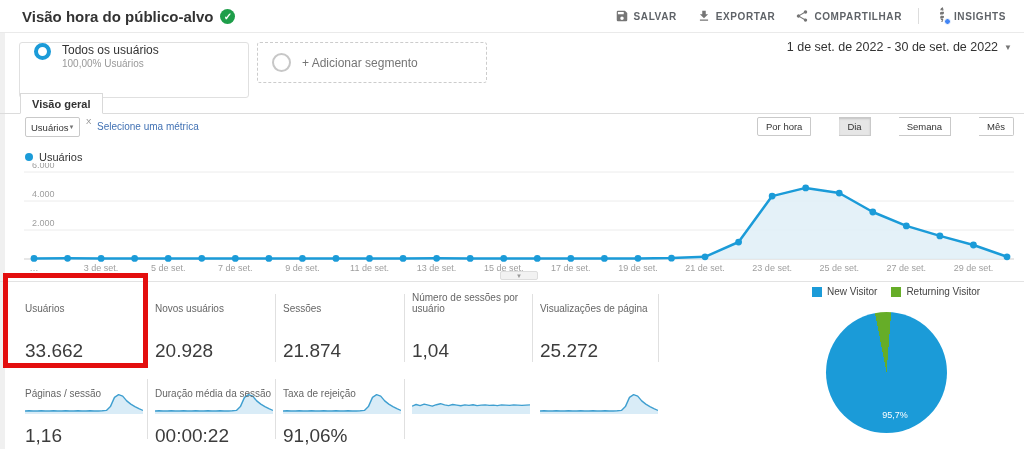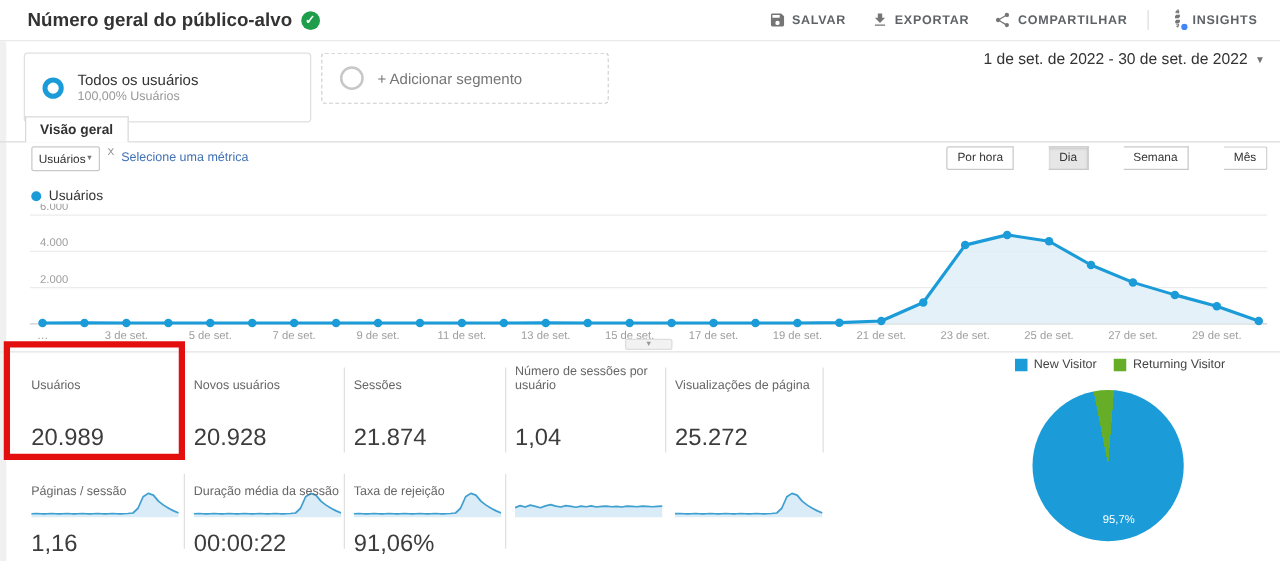--- a/index.html
+++ b/index.html
@@ -24,21 +24,21 @@
   .insights-ic .dot { position:absolute; right:-2px; bottom:-2px; width:7px; height:7px; background:#4285f4;
                       border:1px solid #fff; border-radius:50%; }
 
   
   .date-range { position:absolute; right:12px; top:40px; font-size:12.5px; color:#333; cursor:pointer;
                 display:flex; align-items:center; gap:6px; }
   .date-range .caret { font-size:8px; color:#757575; }
 
   
   .segment-card { position:absolute; left:19px; top:42px; width:230px; height:56px; background:#fff;
-                  border:1px solid #e0e0e0; border-radius:3px; display:flex; align-items:center; gap:11px;
+                  border:1px solid #e0e0e0; border-radius:3px; display:flex; gap:11px;
                   padding-left:14px; cursor:pointer; }
   .ring-blue { width:17px; height:17px; border:4px solid #1b9bd8; border-radius:50%; flex:none; }
   .seg-title { font-size:12px; color:#333; }
   .seg-sub { font-size:10px; color:#999; margin-top:1px; }
   .segment-add { position:absolute; left:257px; top:42px; width:230px; height:41px; background:#fff;
                  border:1px dashed #ccc; border-radius:3px; display:flex; align-items:center; gap:11px;
                  padding-left:14px; cursor:pointer; }
   .ring-gray { width:19px; height:19px; border:2px solid #c7c7c7; border-radius:50%; flex:none; }
   .seg-add-label { font-size:12px; color:#757575; }
 
@@ -94,21 +94,21 @@
   .pie-label { position:absolute; left:57%; top:85%; transform:translate(-50%,-50%); font-size:9px; color:#fff; }
 </style>
 </head>
 <body>
 
 <div class="stage">
   <div class="left-gutter"></div>
 
   <header>
     <div class="title-wrap">
-      <h1 class="page-title">Número geral do público-alvo</h1>
+      <h1 class="page-title">Visão hora do público-alvo</h1>
       <span class="verified">✓</span>
     </div>
     <div class="actions">
       <button class="act-btn">
         <svg viewBox="0 0 24 24">
             <path d="M17 3H5a2 2 0 0 0-2 2v14a2 2 0 0 0 2 2h14a2 2 0 0 0 2-2V7l-4-4zM12 19a3 3 0 1 1 0-6 3 3 0 0 1 0 6zm3-10H5V5h10v4z"></path>
           </svg>
         <span>SALVAR</span>
       </button>
       <button class="act-btn">
@@ -224,21 +224,21 @@
       <text x="748.1379310344828" y="108" text-anchor="middle" font-size="9" fill="#9e9e9e" font-family="Liberation Sans, sans-serif">23 de set.</text>
       <text x="815.2413793103449" y="108" text-anchor="middle" font-size="9" fill="#9e9e9e" font-family="Liberation Sans, sans-serif">25 de set.</text>
       <text x="882.3448275862069" y="108" text-anchor="middle" font-size="9" fill="#9e9e9e" font-family="Liberation Sans, sans-serif">27 de set.</text>
       <text x="949.448275862069" y="108" text-anchor="middle" font-size="9" fill="#9e9e9e" font-family="Liberation Sans, sans-serif">29 de set.</text>
     </svg>
   <button class="collapse-handle">▼</button>
   <div class="section-divider"></div>
 
   <div class="card" style="left:25px; top:291px;">
     <div class="lbl">Usuários</div>
-    <div class="val">20.989</div>
+    <div class="val">33.662</div>
     <svg width="118" height="25">
         <path d="M 0 25 L 0.0 22.0 L 4.1 21.8 L 8.1 22.0 L 12.2 22.0 L 16.3 21.8 L 20.3 22.0 L 24.4 22.0 L 28.5 21.8 L 32.6 22.0 L 36.6 22.0 L 40.7 21.8 L 44.8 22.0 L 48.8 22.0 L 52.9 21.8 L 57.0 22.0 L 61.0 22.0 L 65.1 21.8 L 69.2 22.0 L 73.2 22.0 L 77.3 21.8 L 81.4 21.4 L 85.4 17.6 L 89.5 8.4 L 93.6 5.7 L 97.7 7.1 L 101.7 11.9 L 105.8 15.1 L 109.9 17.6 L 113.9 19.7 L 118.0 21.4 L 118 25 Z" fill="#d9ecf7"></path>
         <path d="M 0.0 22.0 L 4.1 21.8 L 8.1 22.0 L 12.2 22.0 L 16.3 21.8 L 20.3 22.0 L 24.4 22.0 L 28.5 21.8 L 32.6 22.0 L 36.6 22.0 L 40.7 21.8 L 44.8 22.0 L 48.8 22.0 L 52.9 21.8 L 57.0 22.0 L 61.0 22.0 L 65.1 21.8 L 69.2 22.0 L 73.2 22.0 L 77.3 21.8 L 81.4 21.4 L 85.4 17.6 L 89.5 8.4 L 93.6 5.7 L 97.7 7.1 L 101.7 11.9 L 105.8 15.1 L 109.9 17.6 L 113.9 19.7 L 118.0 21.4" fill="none" stroke="#3f9fd0" stroke-width="1.4" stroke-linejoin="round"></path>
       </svg>
   </div>
   <div class="card" style="left:155px; top:291px;">
     <div class="lbl">Novos usuários</div>
     <div class="val">20.928</div>
     <svg width="118" height="25">
         <path d="M 0 25 L 0.0 22.0 L 4.1 21.8 L 8.1 22.0 L 12.2 22.0 L 16.3 21.8 L 20.3 22.0 L 24.4 22.0 L 28.5 21.8 L 32.6 22.0 L 36.6 22.0 L 40.7 21.8 L 44.8 22.0 L 48.8 22.0 L 52.9 21.8 L 57.0 22.0 L 61.0 22.0 L 65.1 21.8 L 69.2 22.0 L 73.2 22.0 L 77.3 21.8 L 81.4 21.4 L 85.4 17.6 L 89.5 8.4 L 93.6 5.7 L 97.7 7.1 L 101.7 11.9 L 105.8 15.1 L 109.9 17.6 L 113.9 19.7 L 118.0 21.4 L 118 25 Z" fill="#d9ecf7"></path>

